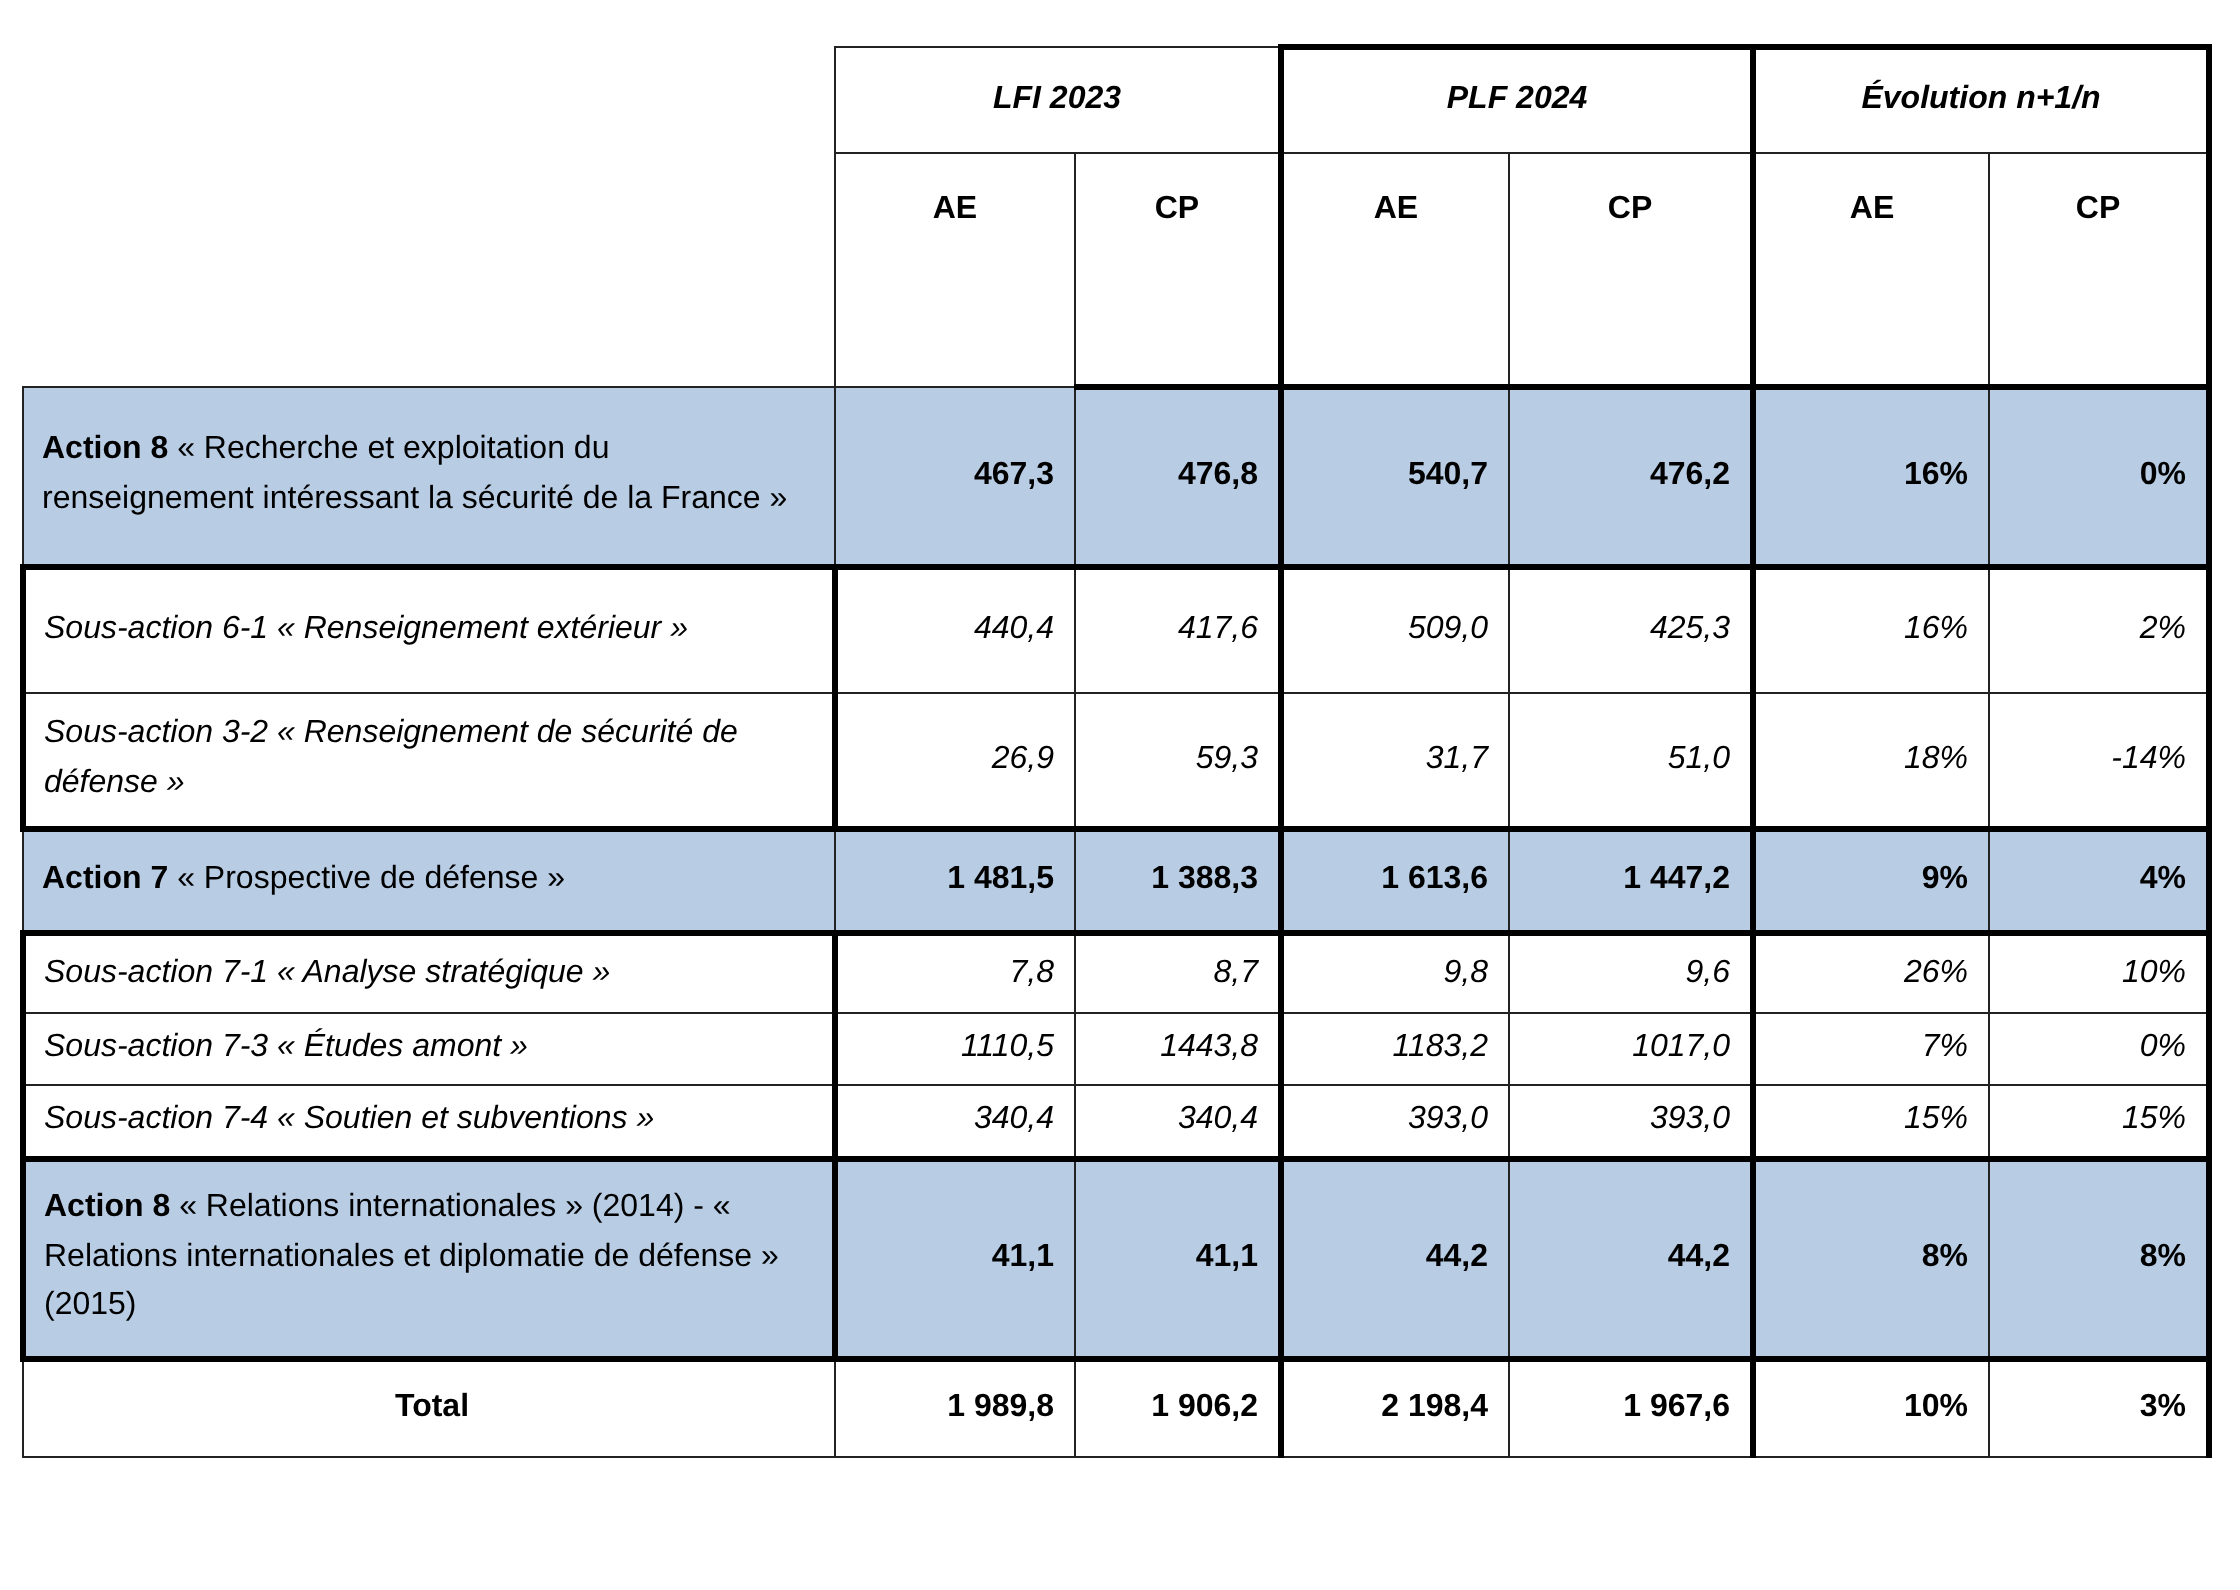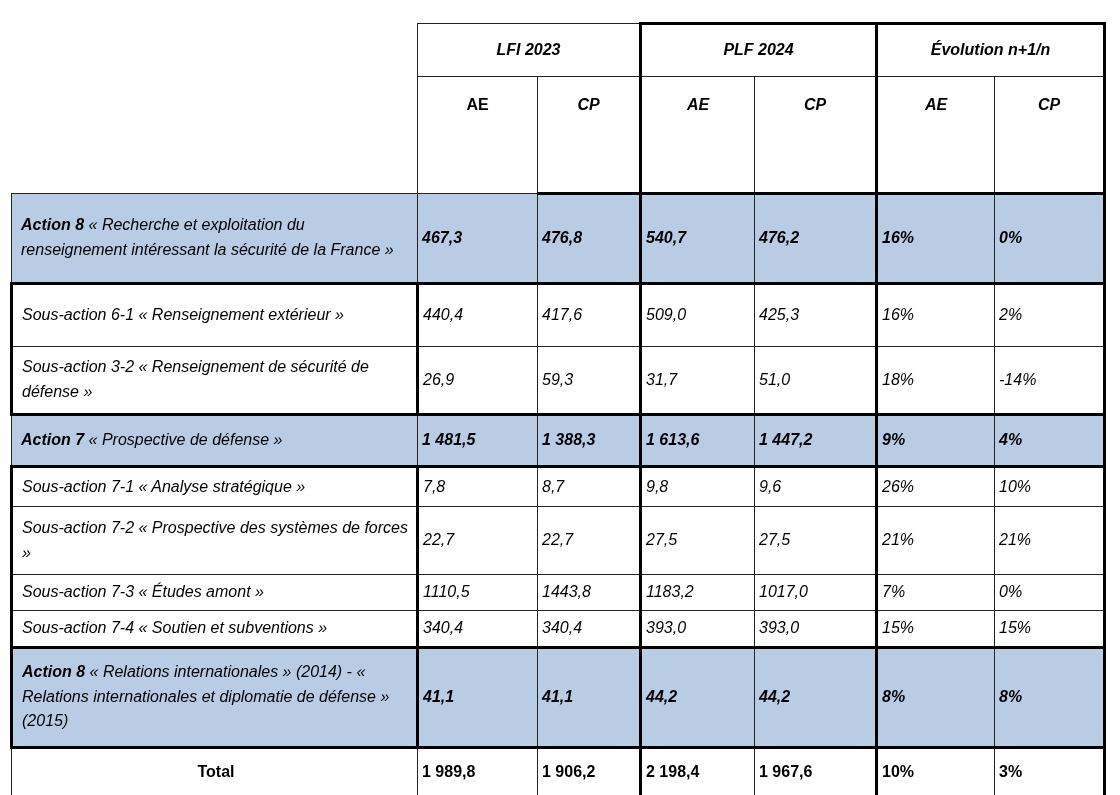--- a/index.html
+++ b/index.html
@@ -4,31 +4,31 @@
 <style>
   html,body{margin:0;padding:0;background:#ffffff;}
   body{width:1120px;height:795px;overflow:hidden;
        font-family:"Liberation Sans","DejaVu Sans",sans-serif;color:#000;}
   .wrap{margin:22px 0 0 10px;}
   table{border-collapse:collapse;table-layout:fixed;width:1093px;}
   td{font-size:16px;line-height:1.55;vertical-align:middle;overflow:hidden;}
 
   
   .bt{border-top:1.5px solid #222;}       .bt3{border-top:3px solid #000;}
-  .bb{border-bottom:1.5px solid #222;}    .bb3{border-bottom:3px solid #000;font-style:italic;}
+  .bb{border-bottom:1.5px solid #222;}    .bb3{border-bottom:3px solid #000;}
   .bl{border-left:1.5px solid #222;}      .bl3{border-left:3px solid #000;}
   .br{border-right:1.5px solid #222;}     .br3{border-right:3px solid #000;}
 
   .corner{border:none;background:#fff;}
 
   .ghead{text-align:center;font-weight:bold;}
   .subhead{text-align:center;font-weight:bold;vertical-align:top;padding-top:16px;}
 
   .lbl{padding:5px 6px 5px 9px;text-align:left;}
-  .val{padding:4px 10px 4px 4px;text-align:left;}
+  .val{padding:4px 10px 4px 4px;text-align:right;}
 
   .r-action td{background:#b8cce4;}
   .r-action .lbl .rest{font-weight:normal;}
   .r-action .b{font-weight:bold;}
   .r-action .val{font-weight:bold;}
 
   .r-sous .lbl, .r-sous .val{font-style:italic;}
 
   .r-total .lbl{font-weight:bold;text-align:center;}
   .r-total .val{font-weight:bold;}
@@ -126,29 +126,20 @@
   <tr class="r-sous h71">
     <td class="lbl bl3 br3 bb">Sous-action 7-1 « Analyse stratégique »</td>
     <td class="val bb bl">7,8</td>
     <td class="val bb bl">8,7</td>
     <td class="val bb bl3">9,8</td>
     <td class="val bb bl">9,6</td>
     <td class="val bb bl3">26%</td>
     <td class="val bb bl br3">10%</td>
   </tr>
 
-  <tr class="r-sous h72">
-    <td class="lbl bl3 br3 bb">Sous-action 7-2 « Prospective  des systèmes de forces »</td>
-    <td class="val bb bl">22,7</td>
-    <td class="val bb bl">22,7</td>
-    <td class="val bb bl3">27,5</td>
-    <td class="val bb bl">27,5</td>
-    <td class="val bb bl3">21%</td>
-    <td class="val bb bl br3">21%</td>
-  </tr>
 
   <tr class="r-sous h73">
     <td class="lbl bl3 br3 bb">Sous-action 7-3 « Études amont »</td>
     <td class="val bb bl">1110,5</td>
     <td class="val bb bl">1443,8</td>
     <td class="val bb bl3">1183,2</td>
     <td class="val bb bl">1017,0</td>
     <td class="val bb bl3">7%</td>
     <td class="val bb bl br3">0%</td>
   </tr>

